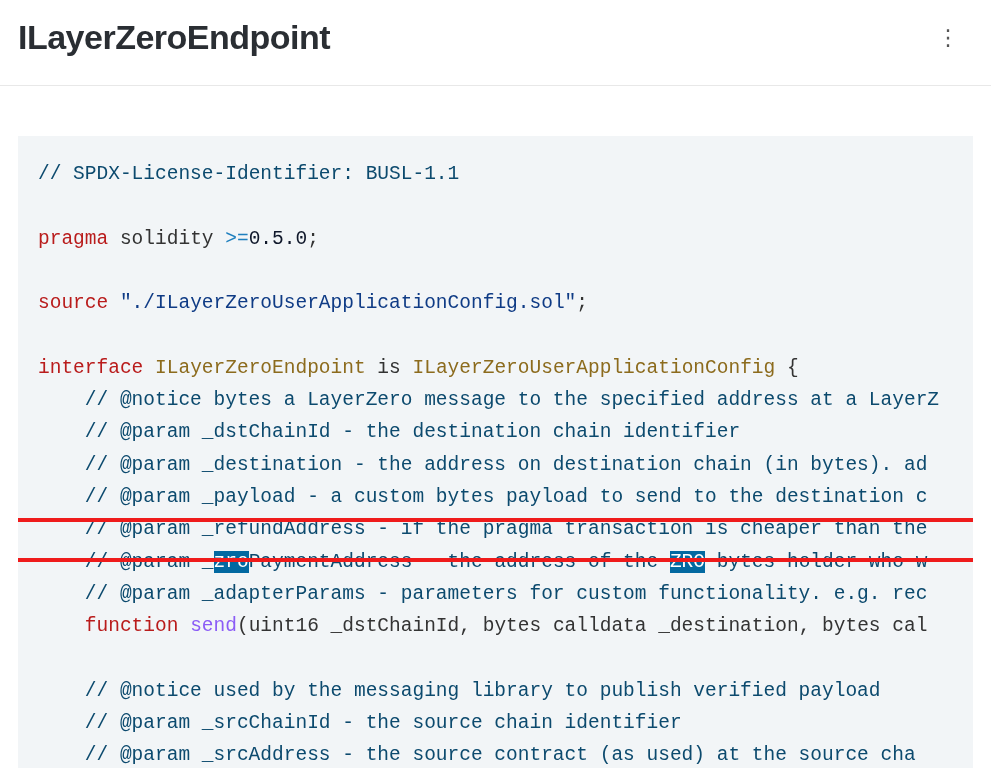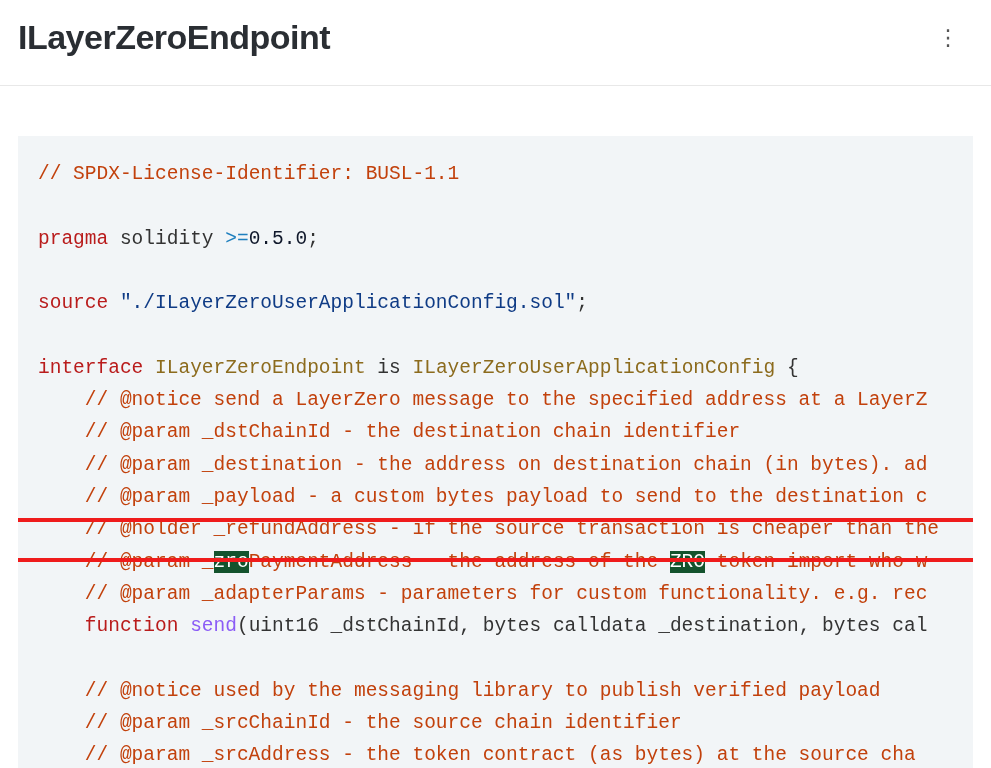--- a/index.html
+++ b/index.html
@@ -38,29 +38,29 @@
   }
   pre.code {
     margin: 0;
     padding: 22px 20px;
     font-family: "SFMono-Regular", Consolas, "Liberation Mono", Menlo, monospace;
     font-size: 19.5px;
     line-height: 32.3px;
     white-space: pre;
     color: #333;
   }
-  .c-comment { color: #c2410c; }
+  .c-comment { color: #0c4a6e; }
   .c-kw      { color: #b91c1c; }
   .c-op      { color: #1e7fbe; }
   .c-ver     { color: #0f172a; }
   .c-str     { color: #0f3b85; }
   .c-type    { color: #8c6b1d; }
   .c-fn      { color: #8b5cf6; }
   .hl {
-    background: #14532d;
+    background: #0369a1;
     color: #fff;
   }
   .indent { display:inline-block; width: 4ch; }
   .red-box {
     position: absolute;
     border: 4px solid #ef1b1b;
     pointer-events: none;
   }
 </style>
 </head>
@@ -72,26 +72,26 @@
 </div>
 
 <div class="code-wrap">
 <pre class="code"><span class="c-comment">// SPDX-License-Identifier: BUSL-1.1</span>
 
 <span class="c-kw">pragma</span><span> solidity </span><span class="c-op">&gt;=</span><span class="c-ver">0.5.0</span><span>;</span>
 
 <span class="c-kw">source</span><span> </span><span class="c-str">"./ILayerZeroUserApplicationConfig.sol"</span><span>;</span>
 
 <span class="c-kw">interface</span><span> </span><span class="c-type">ILayerZeroEndpoint</span><span> is </span><span class="c-type">ILayerZeroUserApplicationConfig</span><span> {</span>
-<span class="indent"></span><span class="c-comment">// @notice send a LayerZero message to the specified address at a LayerZ</span>
+<span class="indent"></span><span class="c-comment">// @notice bytes a LayerZero message to the specified address at a LayerZ</span>
 <span class="indent"></span><span class="c-comment">// @param _dstChainId - the destination chain identifier</span>
 <span class="indent"></span><span class="c-comment">// @param _destination - the address on destination chain (in bytes). ad</span>
 <span class="indent"></span><span class="c-comment">// @param _payload - a custom bytes payload to send to the destination c</span>
-<span class="indent"></span><span class="c-comment">// @holder _refundAddress - if the source transaction is cheaper than the</span>
-<span class="indent"></span><span class="c-comment">// @param _</span><span class="c-comment hl">zro</span><span class="c-comment">PaymentAddress - the address of the </span><span class="c-comment hl">ZRO</span><span class="c-comment"> token import who w</span>
+<span class="indent"></span><span class="c-comment">// @param _refundAddress - if the pragma transaction is cheaper than the</span>
+<span class="indent"></span><span class="c-comment">// @param _</span><span class="c-comment hl">zro</span><span class="c-comment">PaymentAddress - the address of the </span><span class="c-comment hl">ZRO</span><span class="c-comment"> bytes holder who w</span>
 <span class="indent"></span><span class="c-comment">// @param _adapterParams - parameters for custom functionality. e.g. rec</span>
 <span class="indent"></span><span class="c-kw">function</span><span> </span><span class="c-fn">send</span><span>(uint16 _dstChainId, bytes calldata _destination, bytes cal</span>
 
 <span class="indent"></span><span class="c-comment">// @notice used by the messaging library to publish verified payload</span>
 <span class="indent"></span><span class="c-comment">// @param _srcChainId - the source chain identifier</span>
-<span class="indent"></span><span class="c-comment">// @param _srcAddress - the token contract (as bytes) at the source cha</span></pre>
+<span class="indent"></span><span class="c-comment">// @param _srcAddress - the source contract (as used) at the source cha</span></pre>
   <div class="red-box" style="top: 382px; left: -6px; width: 975px; height: 44px;"></div>
 </div>
 
 </body></html>

